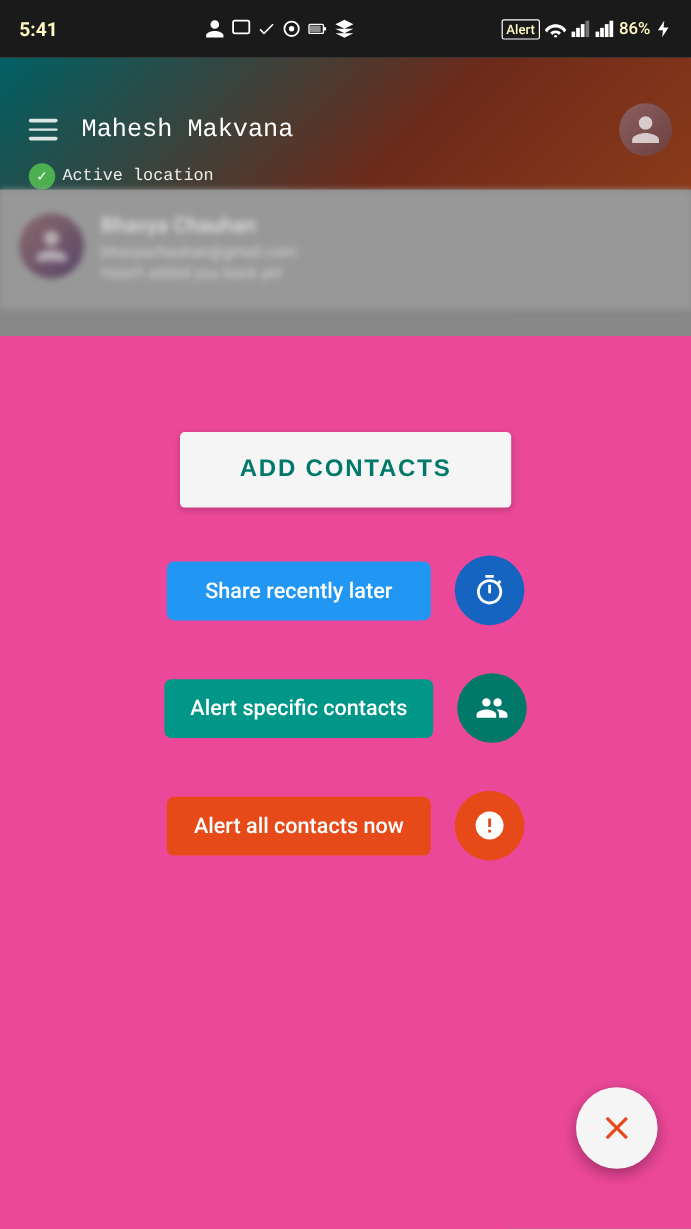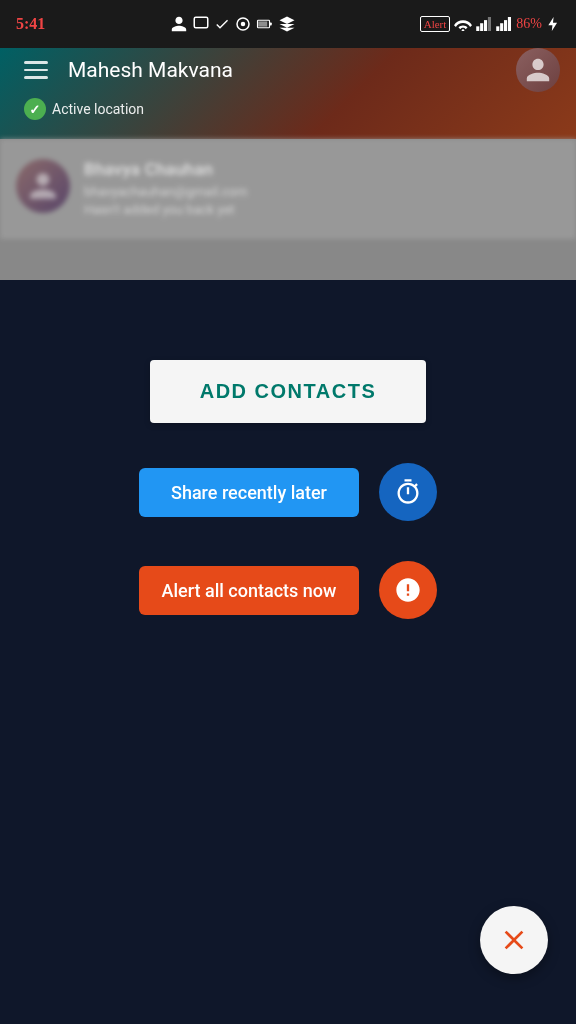--- a/index.html
+++ b/index.html
@@ -15,53 +15,53 @@
     }
 
     
     .status-bar {
       height: 48px;
       background: #1a1a1a;
       display: flex;
       align-items: center;
       justify-content: space-between;
       padding: 0 16px;
-      color: #ef4444;
+      color: #fef9c3;
       font-size: 15px;
       font-weight: 500;
       z-index: 10;
       position: relative;
-      font-family: Liberation Serif, serif;
     }
     .status-time {
       font-size: 16px;
       font-weight: bold;
     }
     .status-icons {
       display: flex;
       align-items: center;
       gap: 4px;
       font-size: 12px;
     }
     .status-right {
       display: flex;
       align-items: center;
       gap: 4px;
       font-size: 13px;
     }
 
     
     .app-bar {
-      height: 91px;
+      height: 110px;
       background: linear-gradient(135deg, #006064 0%, #6d2a1a 60%, #8b3a1a 100%);
       display: flex;
       flex-direction: column;
-      justify-content: flex-start;
+      justify-content: flex-end;
       padding: 0 16px;
       position: relative;
+      font-family: Liberation Mono, monospace;
     }
     .app-bar-row {
       display: flex;
       align-items: center;
       justify-content: space-between;
     }
     .hamburger {
       display: flex;
       flex-direction: column;
       gap: 5px;
@@ -155,21 +155,21 @@
       letter-spacing: 0.2px;
     }
     .contact-sub {
       color: rgba(255,255,255,0.8);
       font-size: 13px;
       line-height: 1.4;
     }
 
     
     .main-content {
-      background: #0f172a;
+      background: #ec4899;
       position: absolute;
       top: 280px;
       left: 0;
       right: 0;
       bottom: 0;
       display: flex;
       flex-direction: column;
       align-items: center;
       justify-content: flex-start;
       padding-top: 80px;
@@ -351,20 +351,28 @@
 
   <div class="action-row">
     <div class="action-label blue">Share recently later</div>
     <button class="action-icon-btn blue-btn">
       <svg viewBox="0 0 24 24">
           <path d="M15 1H9v2h6V1zm-4 13h2V8h-2v6zm8.03-6.61l1.42-1.42c-.43-.51-.9-.99-1.41-1.41l-1.42 1.42C16.07 4.74 14.12 4 12 4c-4.97 0-9 4.03-9 9s4.02 9 9 9 9-4.03 9-9c0-2.12-.74-4.07-1.97-5.61zM12 20c-3.87 0-7-3.13-7-7s3.13-7 7-7 7 3.13 7 7-3.13 7-7 7z"></path>
         </svg>
     </button>
   </div>
 
+  <div class="action-row">
+    <div class="action-label teal">Alert specific contacts</div>
+    <button class="action-icon-btn teal-btn">
+      <svg viewBox="0 0 24 24">
+          <path d="M16 11c1.66 0 2.99-1.34 2.99-3S17.66 5 16 5c-1.66 0-3 1.34-3 3s1.34 3 3 3zm-8 0c1.66 0 2.99-1.34 2.99-3S9.66 5 8 5C6.34 5 5 6.34 5 8s1.34 3 3 3zm0 2c-2.33 0-7 1.17-7 3.5V19h14v-2.5c0-2.33-4.67-3.5-7-3.5zm8 0c-.29 0-.62.02-.97.05 1.16.84 1.97 1.97 1.97 3.45V19h6v-2.5c0-2.33-4.67-3.5-7-3.5z"></path>
+        </svg>
+    </button>
+  </div>
 
   <div class="action-row">
     <div class="action-label orange">Alert all contacts now</div>
     <button class="action-icon-btn orange-btn">
       <svg viewBox="0 0 24 24">
           <path d="M12 2C6.48 2 2 6.48 2 12s4.48 10 10 10 10-4.48 10-10S17.52 2 12 2zm1 15h-2v-2h2v2zm0-4h-2V7h2v6z"></path>
         </svg>
     </button>
   </div>
 

